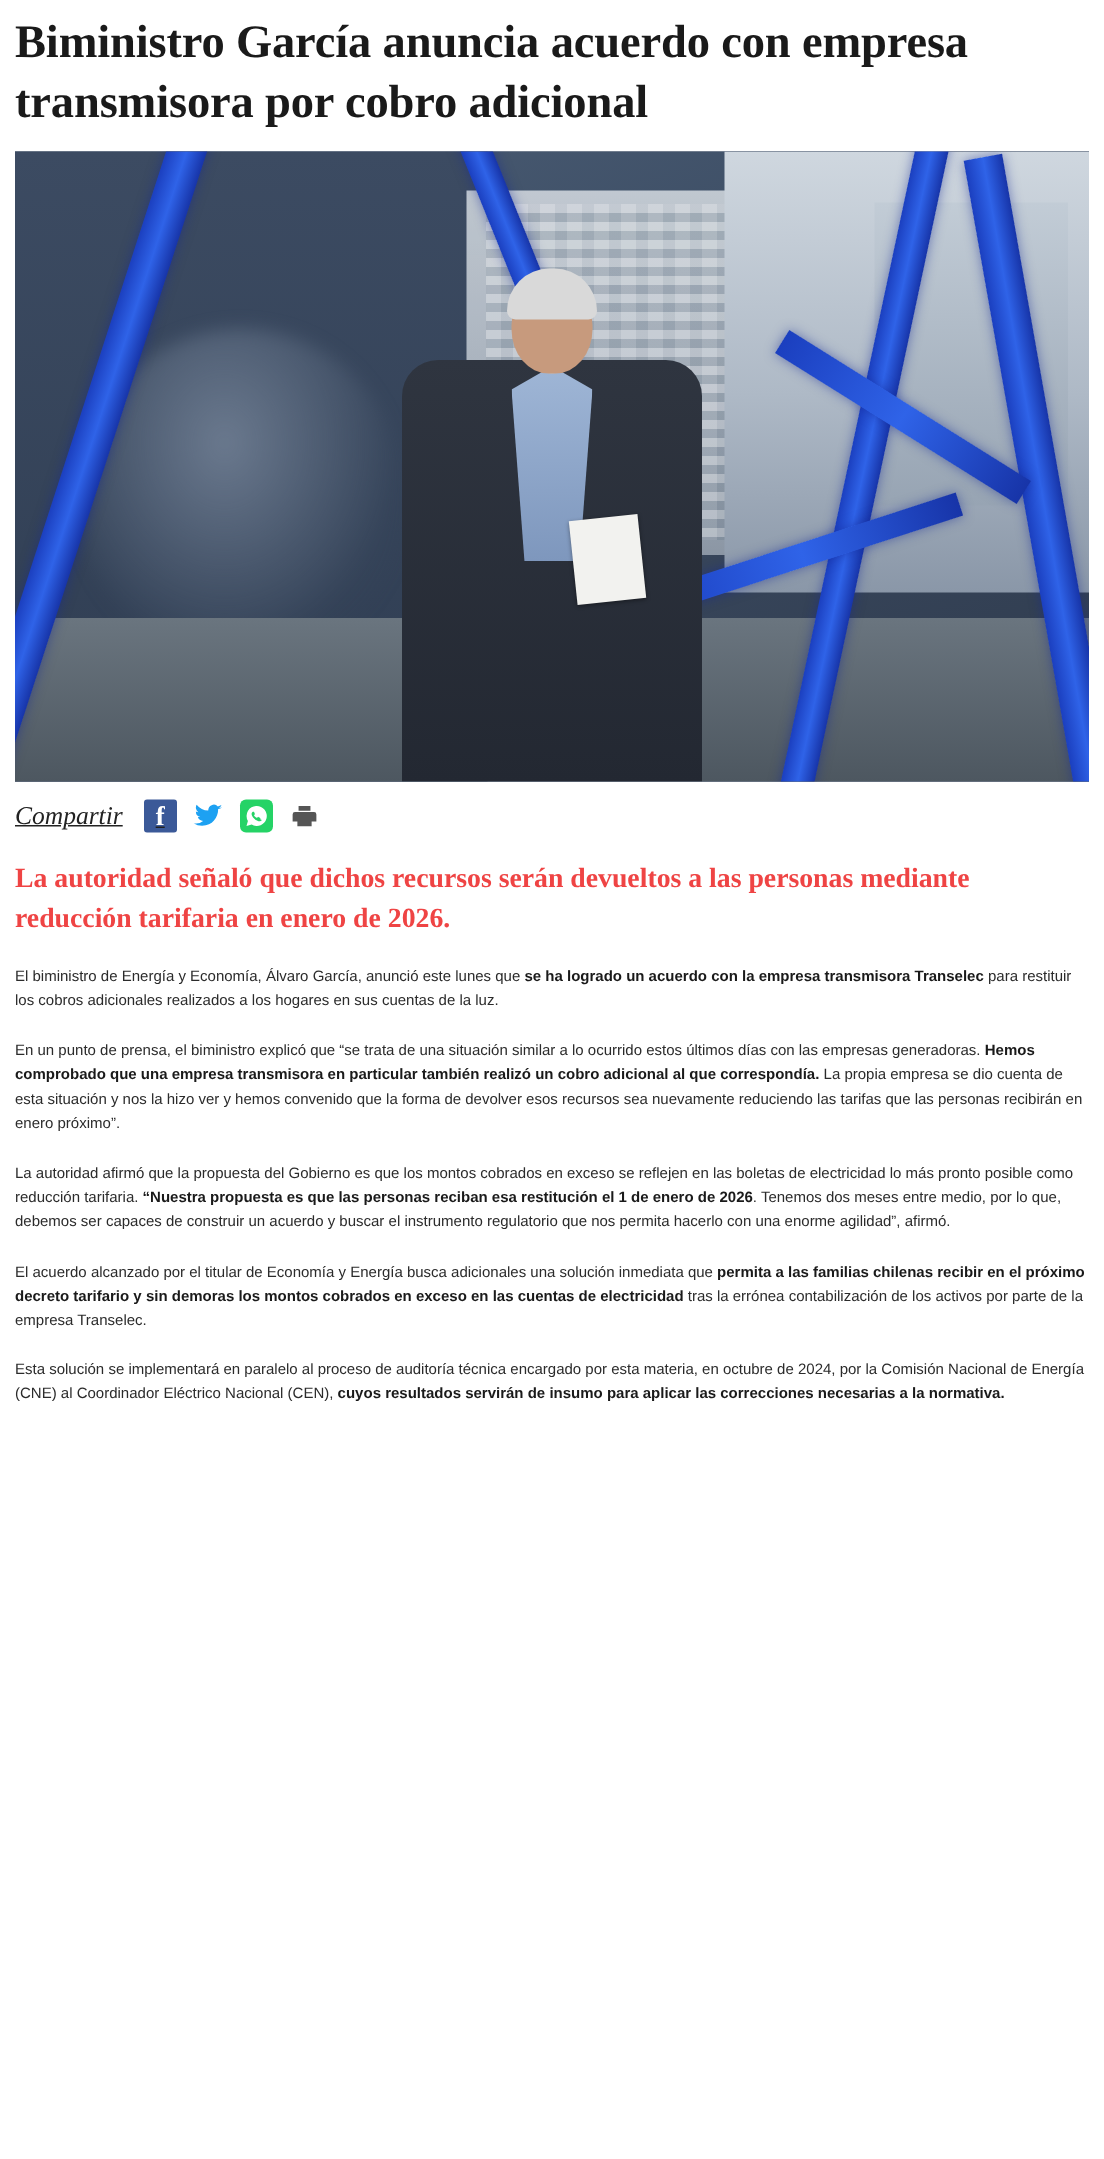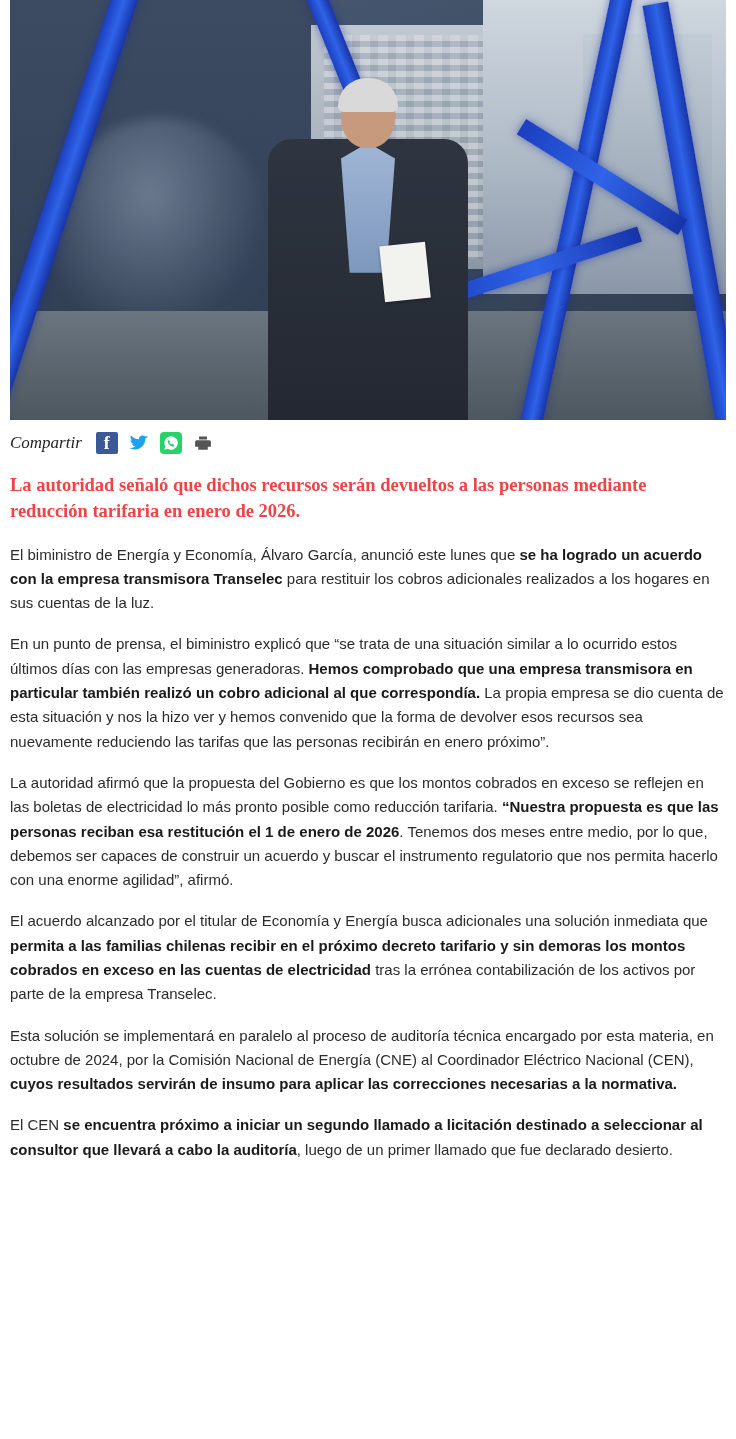--- a/index.html
+++ b/index.html
@@ -168,20 +168,21 @@
     background: #f2f2ef;
     transform: rotate(-6deg);
     box-shadow: 0 1px 3px rgba(0,0,0,0.4);
   }
 
   .share-row {
     display: flex;
     align-items: center;
     gap: 10px;
     margin: 10px 0 18px 0;
+    text-decoration: underline;
   }
   .share-label {
     font-family: "Liberation Serif", serif;
     font-style: italic;
     font-size: 17px;
     color: #222;
     margin-right: 4px;
   }
   .share-icon {
     width: 22px;
@@ -212,32 +213,33 @@
 
   .lead {
     font-family: "Liberation Serif", serif;
     font-weight: bold;
     font-size: 18.5px;
     line-height: 1.42;
     color: #ef4444;
     margin: 0 0 18px 0;
   }
   p.body {
-    font-size: 15px;
+    font-size: 10px;
     line-height: 1.62;
     color: #2b2b2b;
     margin: 0 0 17px 0;
   }
   p.body b { font-weight: bold; color: #1a1a1a; }
 </style>
 </head>
 <body>
 
 <div class="page">
 
+  <h1 class="headline">Biministro García anuncia acuerdo con empresa transmisora por cobro adicional</h1>
 
   <div class="figure">
     <div class="photo">
       <div class="wall"></div>
       <div class="bigscreen"></div>
       <div class="screen-face"></div>
       <div class="building"></div>
       <div class="sky"></div>
       <div class="skybuild"></div>
       <div class="ground"></div>
@@ -277,16 +279,15 @@
   </div>
 
   <p class="lead">La autoridad señaló que dichos recursos serán devueltos a las personas mediante reducción tarifaria en enero de 2026.</p>
 
   <div id="body-container">
       <p class="body"><span>El biministro de Energía y Economía, Álvaro García, anunció este lunes que </span><b>se ha logrado un acuerdo con la empresa transmisora Transelec</b><span> para restituir los cobros adicionales realizados a los hogares en sus cuentas de la luz.</span></p>
       <p class="body"><span>En un punto de prensa, el biministro explicó que “se trata de una situación similar a lo ocurrido estos últimos días con las empresas generadoras. </span><b>Hemos comprobado que una empresa transmisora en particular también realizó un cobro adicional al que correspondía.</b><span> La propia empresa se dio cuenta de esta situación y nos la hizo ver y hemos convenido que la forma de devolver esos recursos sea nuevamente reduciendo las tarifas que las personas recibirán en enero próximo”.</span></p>
       <p class="body"><span>La autoridad afirmó que la propuesta del Gobierno es que los montos cobrados en exceso se reflejen en las boletas de electricidad lo más pronto posible como reducción tarifaria. </span><b>“Nuestra propuesta es que las personas reciban esa restitución el 1 de enero de 2026</b><span>. Tenemos dos meses entre medio, por lo que, debemos ser capaces de construir un acuerdo y buscar el instrumento regulatorio que nos permita hacerlo con una enorme agilidad”, afirmó.</span></p>
       <p class="body"><span>El acuerdo alcanzado por el titular de Economía y Energía busca adicionales una solución inmediata que </span><b>permita a las familias chilenas recibir en el próximo decreto tarifario y sin demoras los montos cobrados en exceso en las cuentas de electricidad</b><span> tras la errónea contabilización de los activos por parte de la empresa Transelec.</span></p>
       <p class="body"><span>Esta solución se implementará en paralelo al proceso de auditoría técnica encargado por esta materia, en octubre de 2024, por la Comisión Nacional de Energía (CNE) al Coordinador Eléctrico Nacional (CEN), </span><b>cuyos resultados servirán de insumo para aplicar las correcciones necesarias a la normativa.</b></p>
-      <p class="body"><span>El CEN </span><b>se encuentra próximo a iniciar un segundo llamado a licitación destinado a seleccionar al consultor que llevará a cabo la auditoría</b><span>, luego de un primer llamado que fue declarado desierto.</span></p>
     </div>
 
 </div>
 
 </body></html>

